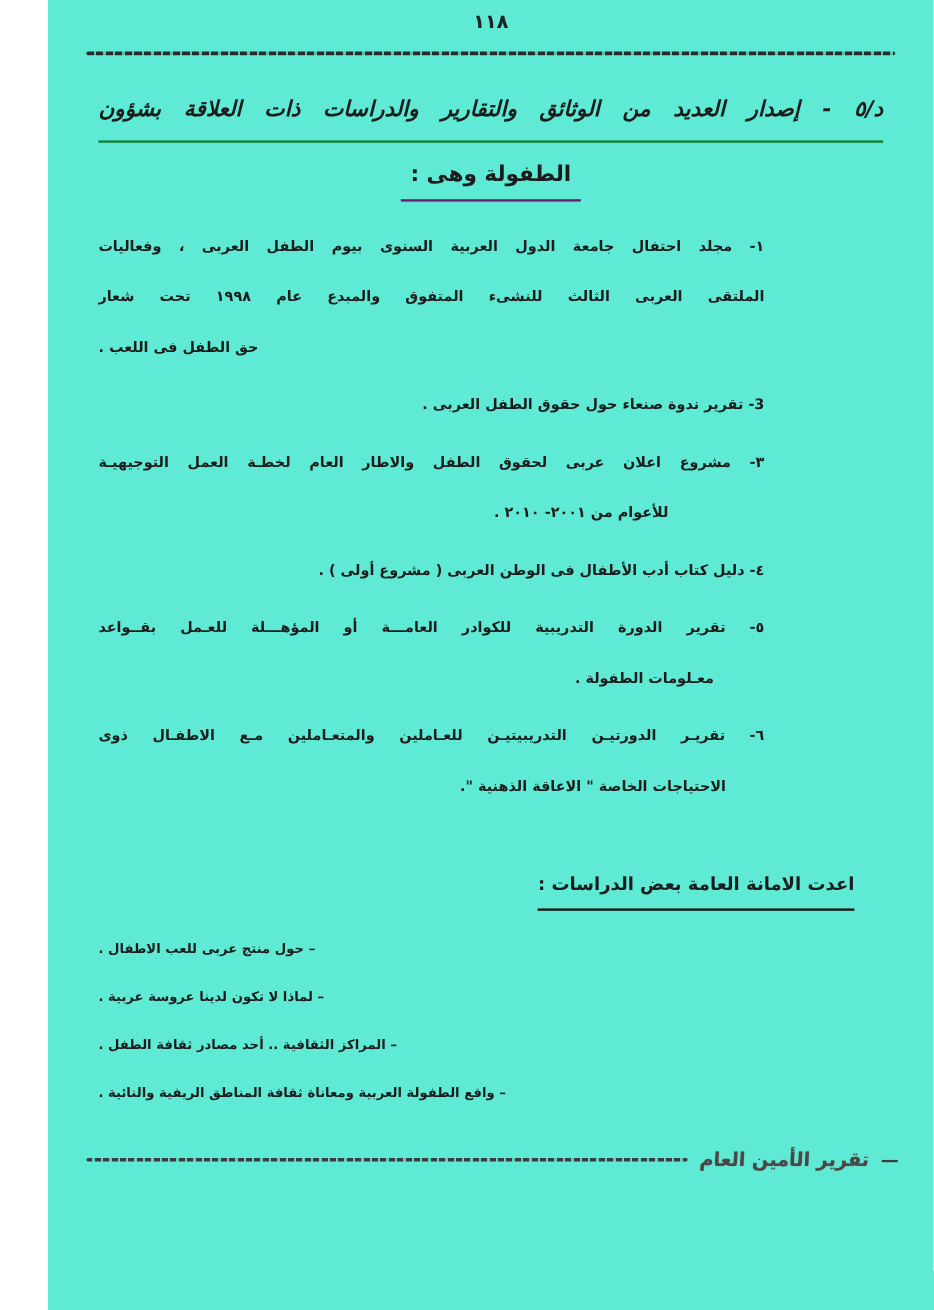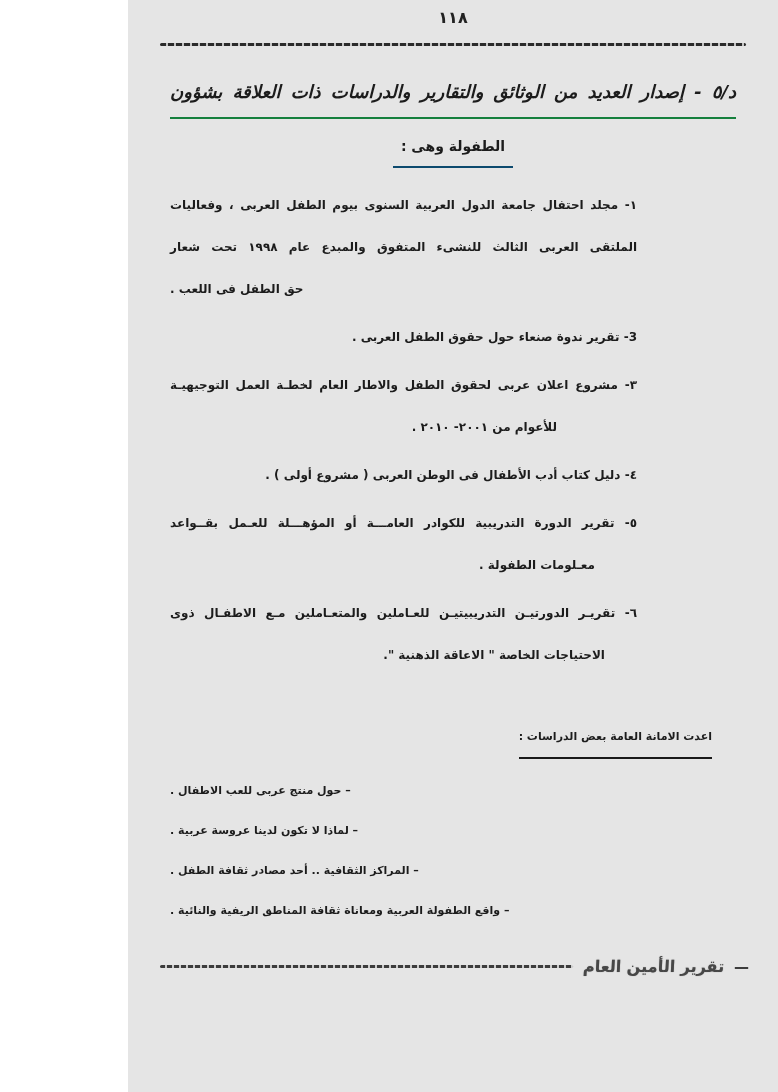--- a/index.html
+++ b/index.html
@@ -5,23 +5,23 @@
   * { box-sizing: border-box; margin: 0; padding: 0; }
   html, body { width: 778px; }
   body {
     font-family: "DejaVu Sans", sans-serif;
     background: #ffffff;
     direction: rtl;
     color: #1c1c1c;
   }
   .page {
     position: relative;
-    width: 650px;
+    width: 738px;
     height: 1092px;
-    background: #e5e5e5;
+    background: #5eead4;
     overflow: hidden;
     font-weight: 700;
   }
   .page-number {
     padding-top: 8px;
     text-align: center;
     font-size: 16px;
     letter-spacing: 9px;
     color: #222;
   }
@@ -39,45 +39,45 @@
     text-align: justify;
     text-align-last: justify;
     white-space: nowrap;
     padding-bottom: 9px;
     border-bottom: 2px solid #15803d;
     font-style: italic;
   }
   .h-line2-wrap { text-align: center; margin-top: 12px; }
   .h-line2 {
     display: inline-block;
-    font-size: 14px;
+    font-size: 18px;
     line-height: 30px;
     padding: 0 8px 5px 8px;
-    border-bottom: 2px solid #0c4a6e;
+    border-bottom: 2px solid #701a75;
   }
   
   .items-block { margin: 16px 141px 0 42px; }
   .item { margin-bottom: 6px; }
   .line {
     font-size: 12px;
     line-height: 42px;
     white-space: nowrap;
   }
   .just   { text-align: justify; text-align-last: justify; }
   .right  { text-align: right; }
   .pr140  { text-align: left; padding-right: 140px; }
   .pr80   { padding-right: 80px; }
   .pr42   { text-align: right; padding-right: 42px; }
   .pr32   { text-align: right; padding-right: 32px; }
   
   .studies-block { margin: 46px 66px 0 42px; }
   .studies-heading-wrap { text-align: right; }
   .studies-heading {
     display: inline-block;
-    font-size: 11px;
+    font-size: 15px;
     line-height: 30px;
     padding-bottom: 5px;
     border-bottom: 2px solid #191919;
     margin-left: 28px;
   }
   .bullets { margin-top: 12px; }
   .bullet {
     font-size: 11px;
     line-height: 40px;
     text-align: left;

